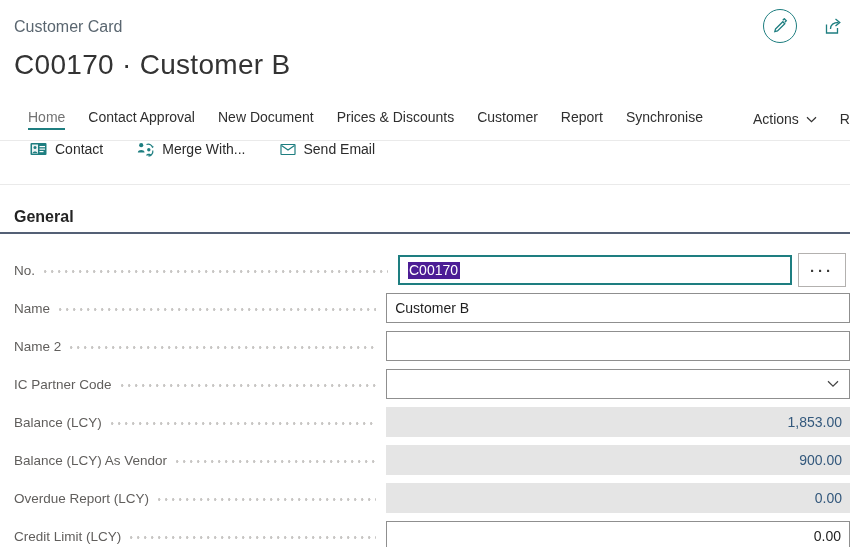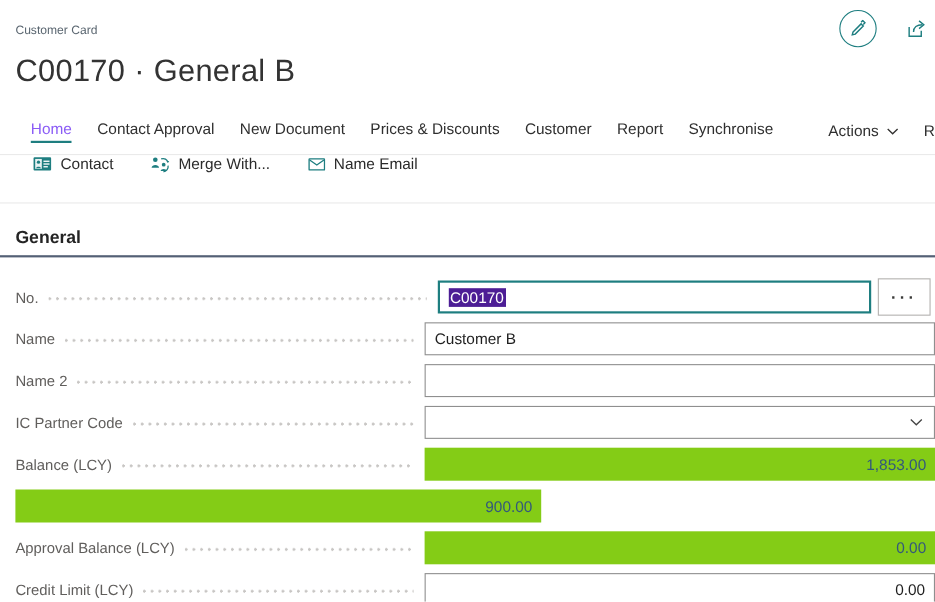--- a/index.html
+++ b/index.html
@@ -3,34 +3,34 @@
 <meta charset="utf-8">
 <style>
   * { margin:0; padding:0; box-sizing:border-box; }
   html,body { background:#fff; }
   .page {
     position:relative; width:850px; height:547px; overflow:hidden;
     background:#fff; font-family:"Liberation Sans", sans-serif; color:#323130;
   }
   
   .topbar { padding:18px 14px 0 14px; }
-  .breadcrumb { font-size:11px; color:#5a6670; line-height:15px; display:inline-block; cursor:pointer; }
+  .breadcrumb { font-size:16px; color:#5a6670; line-height:15px; display:inline-block; cursor:pointer; }
   .header-icons { position:absolute; top:9px; right:6px; display:flex; align-items:center; gap:26px; }
   .edit-circle {
     width:34px; height:34px; border:1px solid #1e7e80; border-radius:50%;
     display:flex; align-items:center; justify-content:center; cursor:pointer;
   }
   .page-title { margin:12px 0 0 14px; font-size:28px; line-height:34px; font-weight:300; color:#333; letter-spacing:.3px; }
   
   .ribbon {
     margin-top:26px; padding:0 0 10px 28px; border-bottom:1px solid #eaeaea;
     display:flex; align-items:center; gap:23px; white-space:nowrap; overflow:hidden; font-size:14px;
   }
   .tab { color:#2f2f2f; padding-bottom:3px; border-bottom:2px solid transparent; cursor:pointer; }
-  .tab.active { color:#8b5cf6; border-bottom-color:#1e7e80; }
+  .tab.active { color:#737373; border-bottom-color:#1e7e80; }
   .ribbon-divider { width:1px; height:22px; background:#c8c6c4; margin:0 2px; }
   .menu { display:flex; align-items:center; gap:7px; color:#2f2f2f; cursor:pointer; }
   
   .toolbar {
     height:44px; border-bottom:1px solid #eaeaea; display:flex; align-items:flex-start;
     gap:34px; padding-left:30px; font-size:14px; white-space:nowrap;
   }
   .tool { display:flex; align-items:center; gap:8px; color:#2b2b2b; cursor:pointer; }
   
   .section-title { margin:22px 12px 0 14px; font-size:16px; font-weight:700; color:#242424; line-height:20px; }
@@ -51,21 +51,21 @@
   }
   .ctrl.focused { width:394px; border:2px solid #1e7e80; }
   .sel { background:#4c1d95; color:#fff; padding:0 2px 1px 1px; }
   .ellipsis-btn {
     width:48px; height:34px; margin-left:6px; border:1px solid #b3b1af; background:#fff;
     display:flex; align-items:center; justify-content:center;
     font-size:15px; font-weight:700; letter-spacing:3px; color:#3a3a38; cursor:pointer;
   }
   .ctrl.select { position:relative; cursor:pointer; }
   .ctrl.select .chev { position:absolute; right:10px; top:10px; }
-  .ctrl.readonly { border:none; background:#84cc16; justify-content:flex-end; color:#33587c; cursor:pointer; }
+  .ctrl.readonly { border:none; background:#e5e5e5; justify-content:flex-end; color:#33587c; cursor:pointer; }
   .ctrl.amount { justify-content:flex-end; }
   svg { display:block; }
 </style>
 </head>
 <body>
 
 <div class="page">
 
   <div class="topbar">
     <span class="breadcrumb">Customer Card</span>
@@ -81,21 +81,21 @@
     </div>
     <span>
       <svg width="21" height="20" viewBox="0 0 21 20" fill="none" stroke="#1e7e80" stroke-width="1.3">
         <path d="M3.5 8.5 V17 H14.5 V12"></path>
         <path d="M7.5 13 C7.5 8.5 10.5 6.5 15.5 6.5"></path>
         <path d="M12.5 3 L16.8 6.5 L12.5 10"></path>
       </svg>
     </span>
   </div>
 
-  <div class="page-title">C00170 · General B</div>
+  <div class="page-title">C00170 · Customer B</div>
 
   <div class="ribbon">
     <span class="tab active">Home</span>
     <span class="tab">Contact Approval</span>
     <span class="tab">New Document</span>
     <span class="tab">Prices &amp; Discounts</span>
     <span class="tab">Customer</span>
     <span class="tab">Report</span>
     <span class="tab">Synchronise</span>
     <span class="ribbon-divider"></span>
@@ -146,21 +146,21 @@
       </span>
       <span>Merge With...</span>
     </span>
     <span class="tool">
       <span>
         <svg width="16" height="13" viewBox="0 0 16 13" fill="none" stroke="#1e7e80" stroke-width="1.2">
           <rect x="1" y="1.5" width="14" height="10" rx="0.5"></rect>
           <path d="M1.5 2.5 L8 7 L14.5 2.5"></path>
         </svg>
       </span>
-      <span>Name Email</span>
+      <span>Send Email</span>
     </span>
   </div>
 
   <div class="section-title">General</div>
   <div class="section-rule"></div>
 
   <div class="fields">
 
     <div class="frow">
       <div class="lblwrap">
@@ -206,26 +206,30 @@
 
     <div class="frow">
       <div class="lblwrap">
         <span class="flabel">Balance (LCY)</span>
         <span class="leader"></span>
       </div>
       <div class="ctrl readonly">1,853.00</div>
     </div>
 
     <div class="frow">
+      <div class="lblwrap">
+        <span class="flabel">Balance (LCY) As Vendor</span>
+        <span class="leader"></span>
+      </div>
       <div class="ctrl readonly">900.00</div>
     </div>
 
     <div class="frow">
       <div class="lblwrap">
-        <span class="flabel">Approval Balance (LCY)</span>
+        <span class="flabel">Overdue Report (LCY)</span>
         <span class="leader"></span>
       </div>
       <div class="ctrl readonly">0.00</div>
     </div>
 
     <div class="frow">
       <div class="lblwrap">
         <span class="flabel">Credit Limit (LCY)</span>
         <span class="leader"></span>
       </div>

